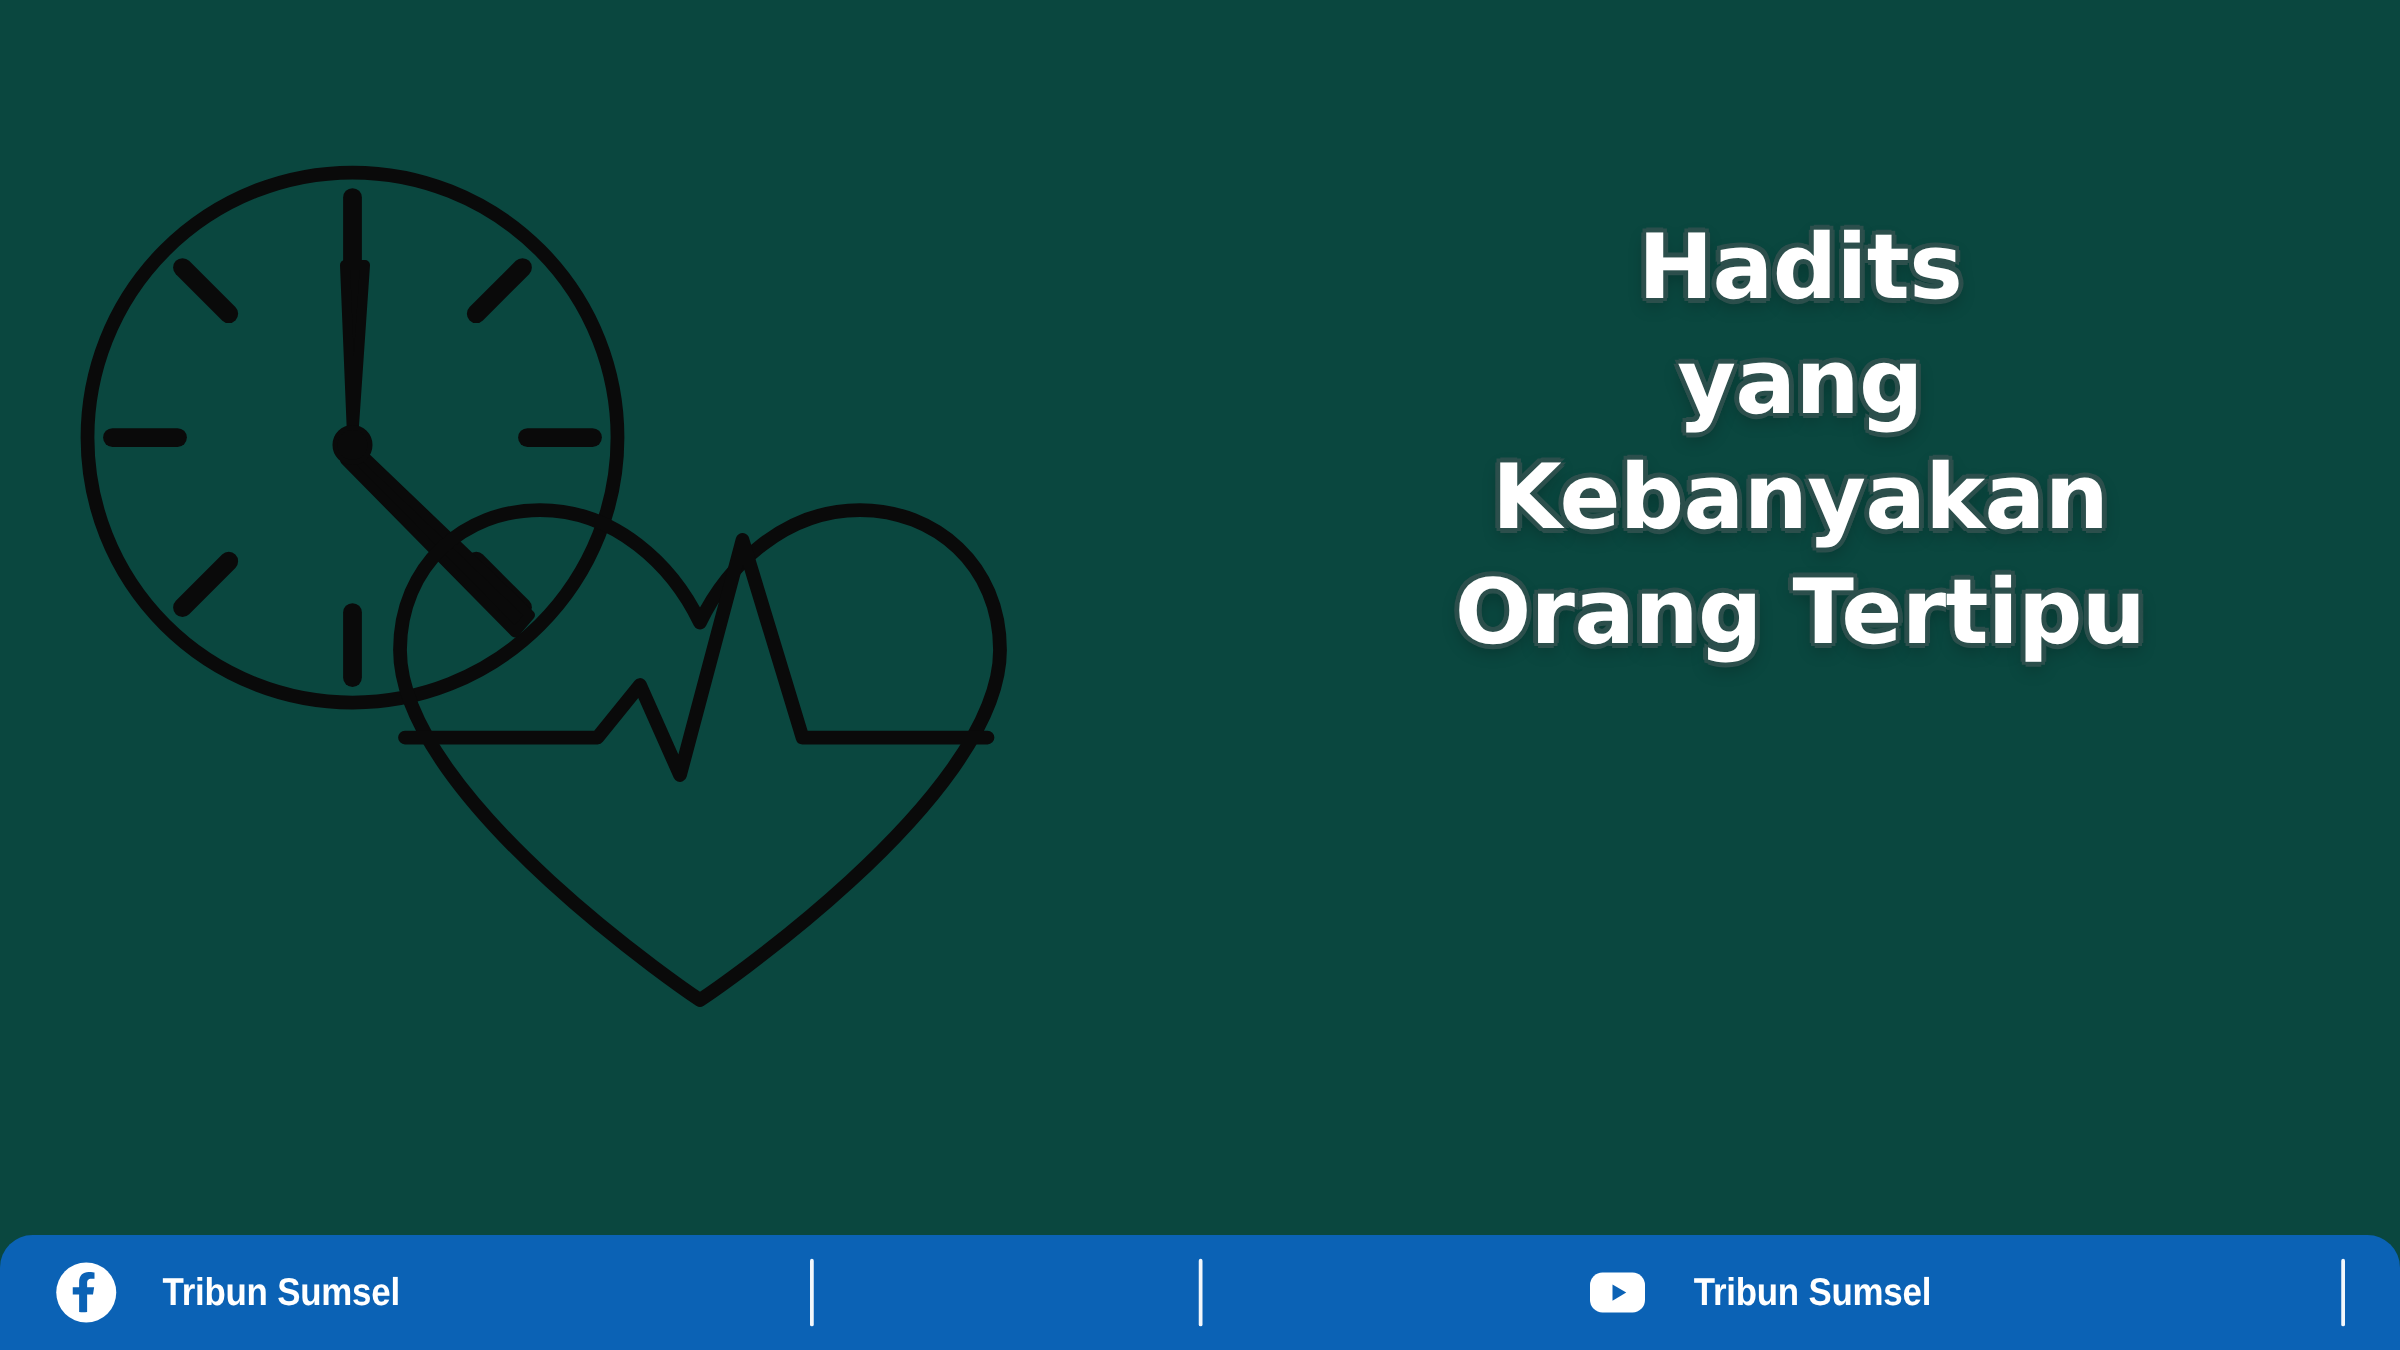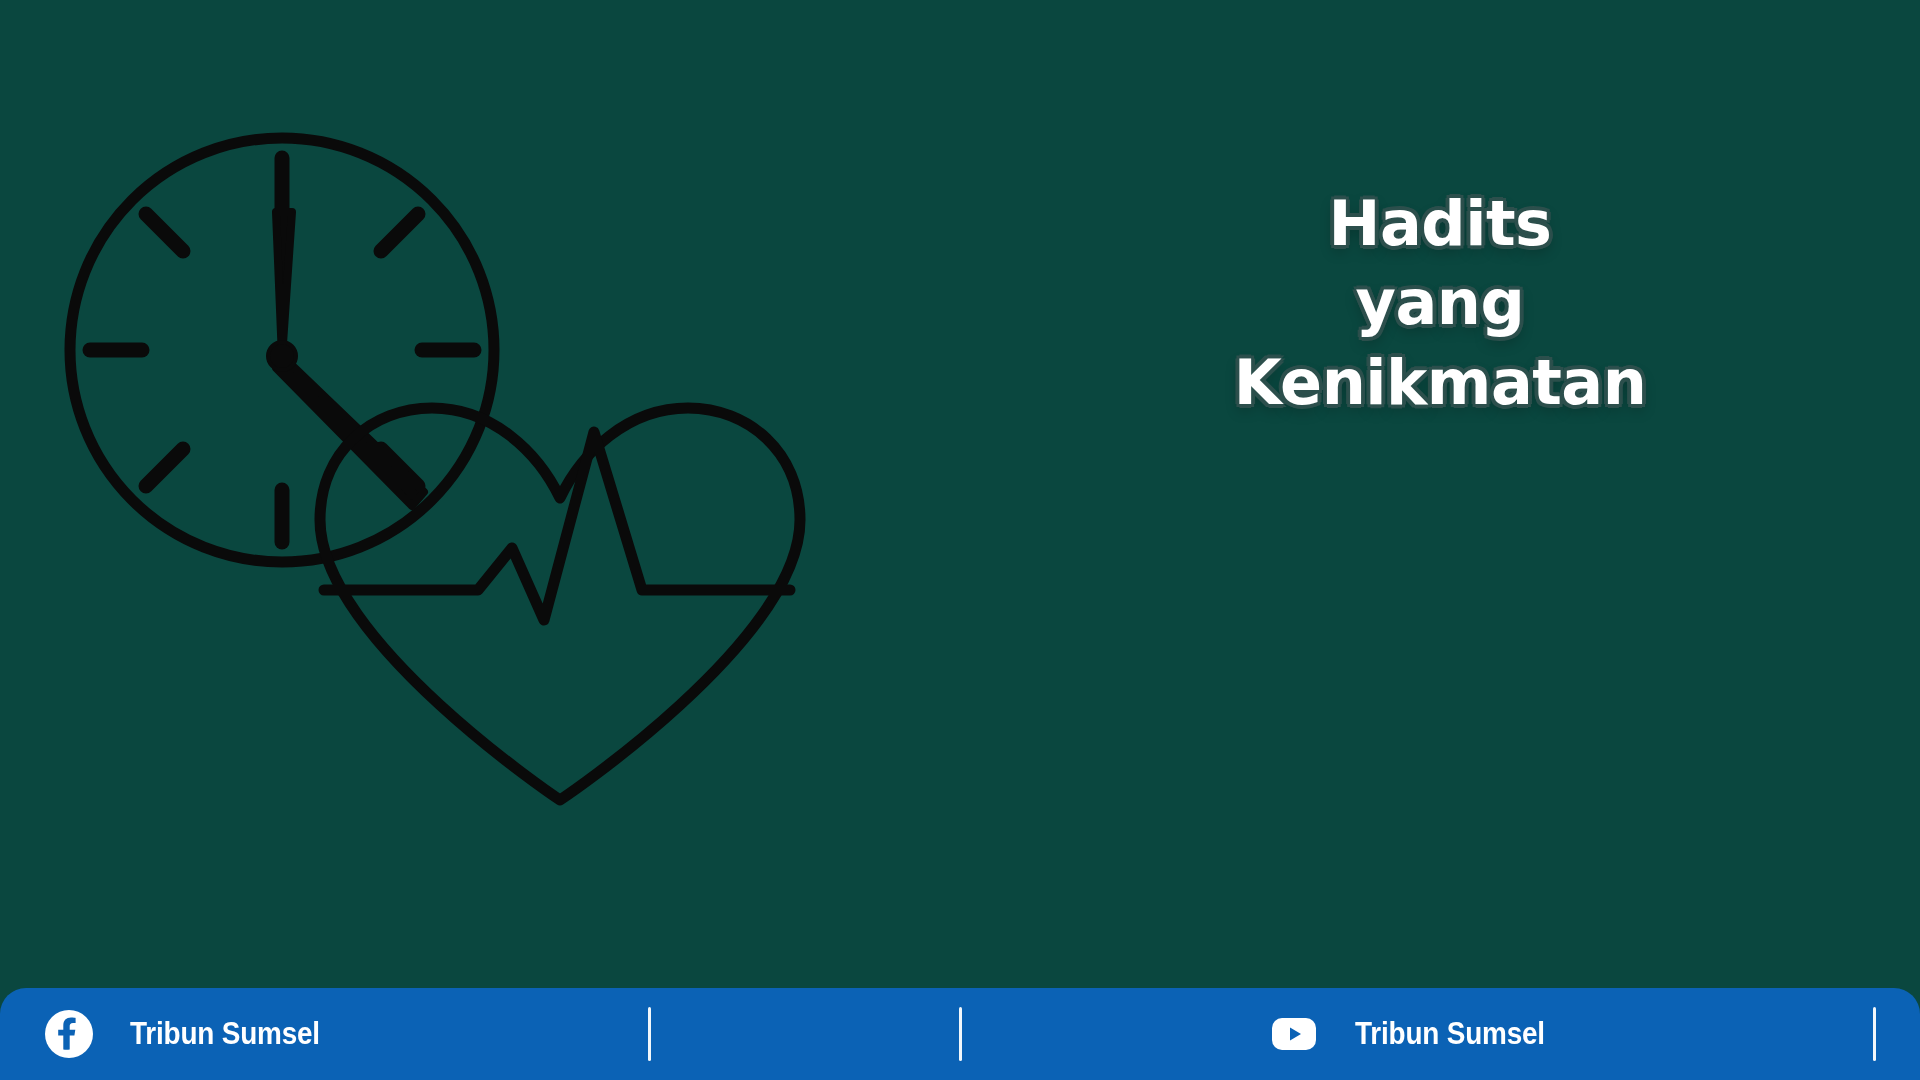--- a/index.html
+++ b/index.html
@@ -23,27 +23,27 @@
     top: 100px;
     width: 840px;
     height: 860px;
   }
   #illustration svg { display: block; width: 100%; height: 100%; }
 
   
   #headline {
     position: absolute;
     left: 1000px;
-    top: 184px;
+    top: 167px;
     width: 880px;
     text-align: center;
     color: #ffffff;
     font-family: "DejaVu Sans", sans-serif;
     font-weight: bold;
-    font-size: 62px;
+    font-size: 72px;
     line-height: 1.28;
     letter-spacing: -0.5px;
     text-shadow:
        3px  3px 0 #2c4f4c,
       -3px  3px 0 #2c4f4c,
        3px -3px 0 #2c4f4c,
       -3px -3px 0 #2c4f4c,
        0px  4px 0 #2c4f4c,
        0px -4px 0 #2c4f4c,
        4px  0px 0 #2c4f4c,
@@ -140,21 +140,22 @@
 
           <path d="M304 490 L458 490 L492 448 L524 520 L574 332 L622 490 L770 490" stroke-width="11"></path>
         </g>
       </g>
     </svg>
   </div>
 
   <div id="headline">
     <span class="line">Hadits</span>
     <span class="line">yang</span>
-    <span class="line">Kenikmatan</span>
+    <span class="line">Kebanyakan</span>
+    <span class="line">Orang Tertipu</span>
   </div>
 
   <div id="footer-bar">
 
     <div class="social-item">
       <span class="social-icon">
         <svg width="50" height="50" viewBox="0 0 50 50">
           <circle cx="25" cy="25" r="24" fill="#ffffff"></circle>
           <path d="M30.4 26.6l.9-5.8h-5.6v-3.8c0-1.6.8-3.1 3.3-3.1h2.6V8.9s-2.3-.4-4.6-.4c-4.7 0-7.7 2.8-7.7 8v4.3h-5.1v5.8h5.1v14c1 .2 2.1.2 3.2.2s2.2-.1 3.2-.2v-14h4.7z" fill="#0b62b5"></path>
         </svg>

